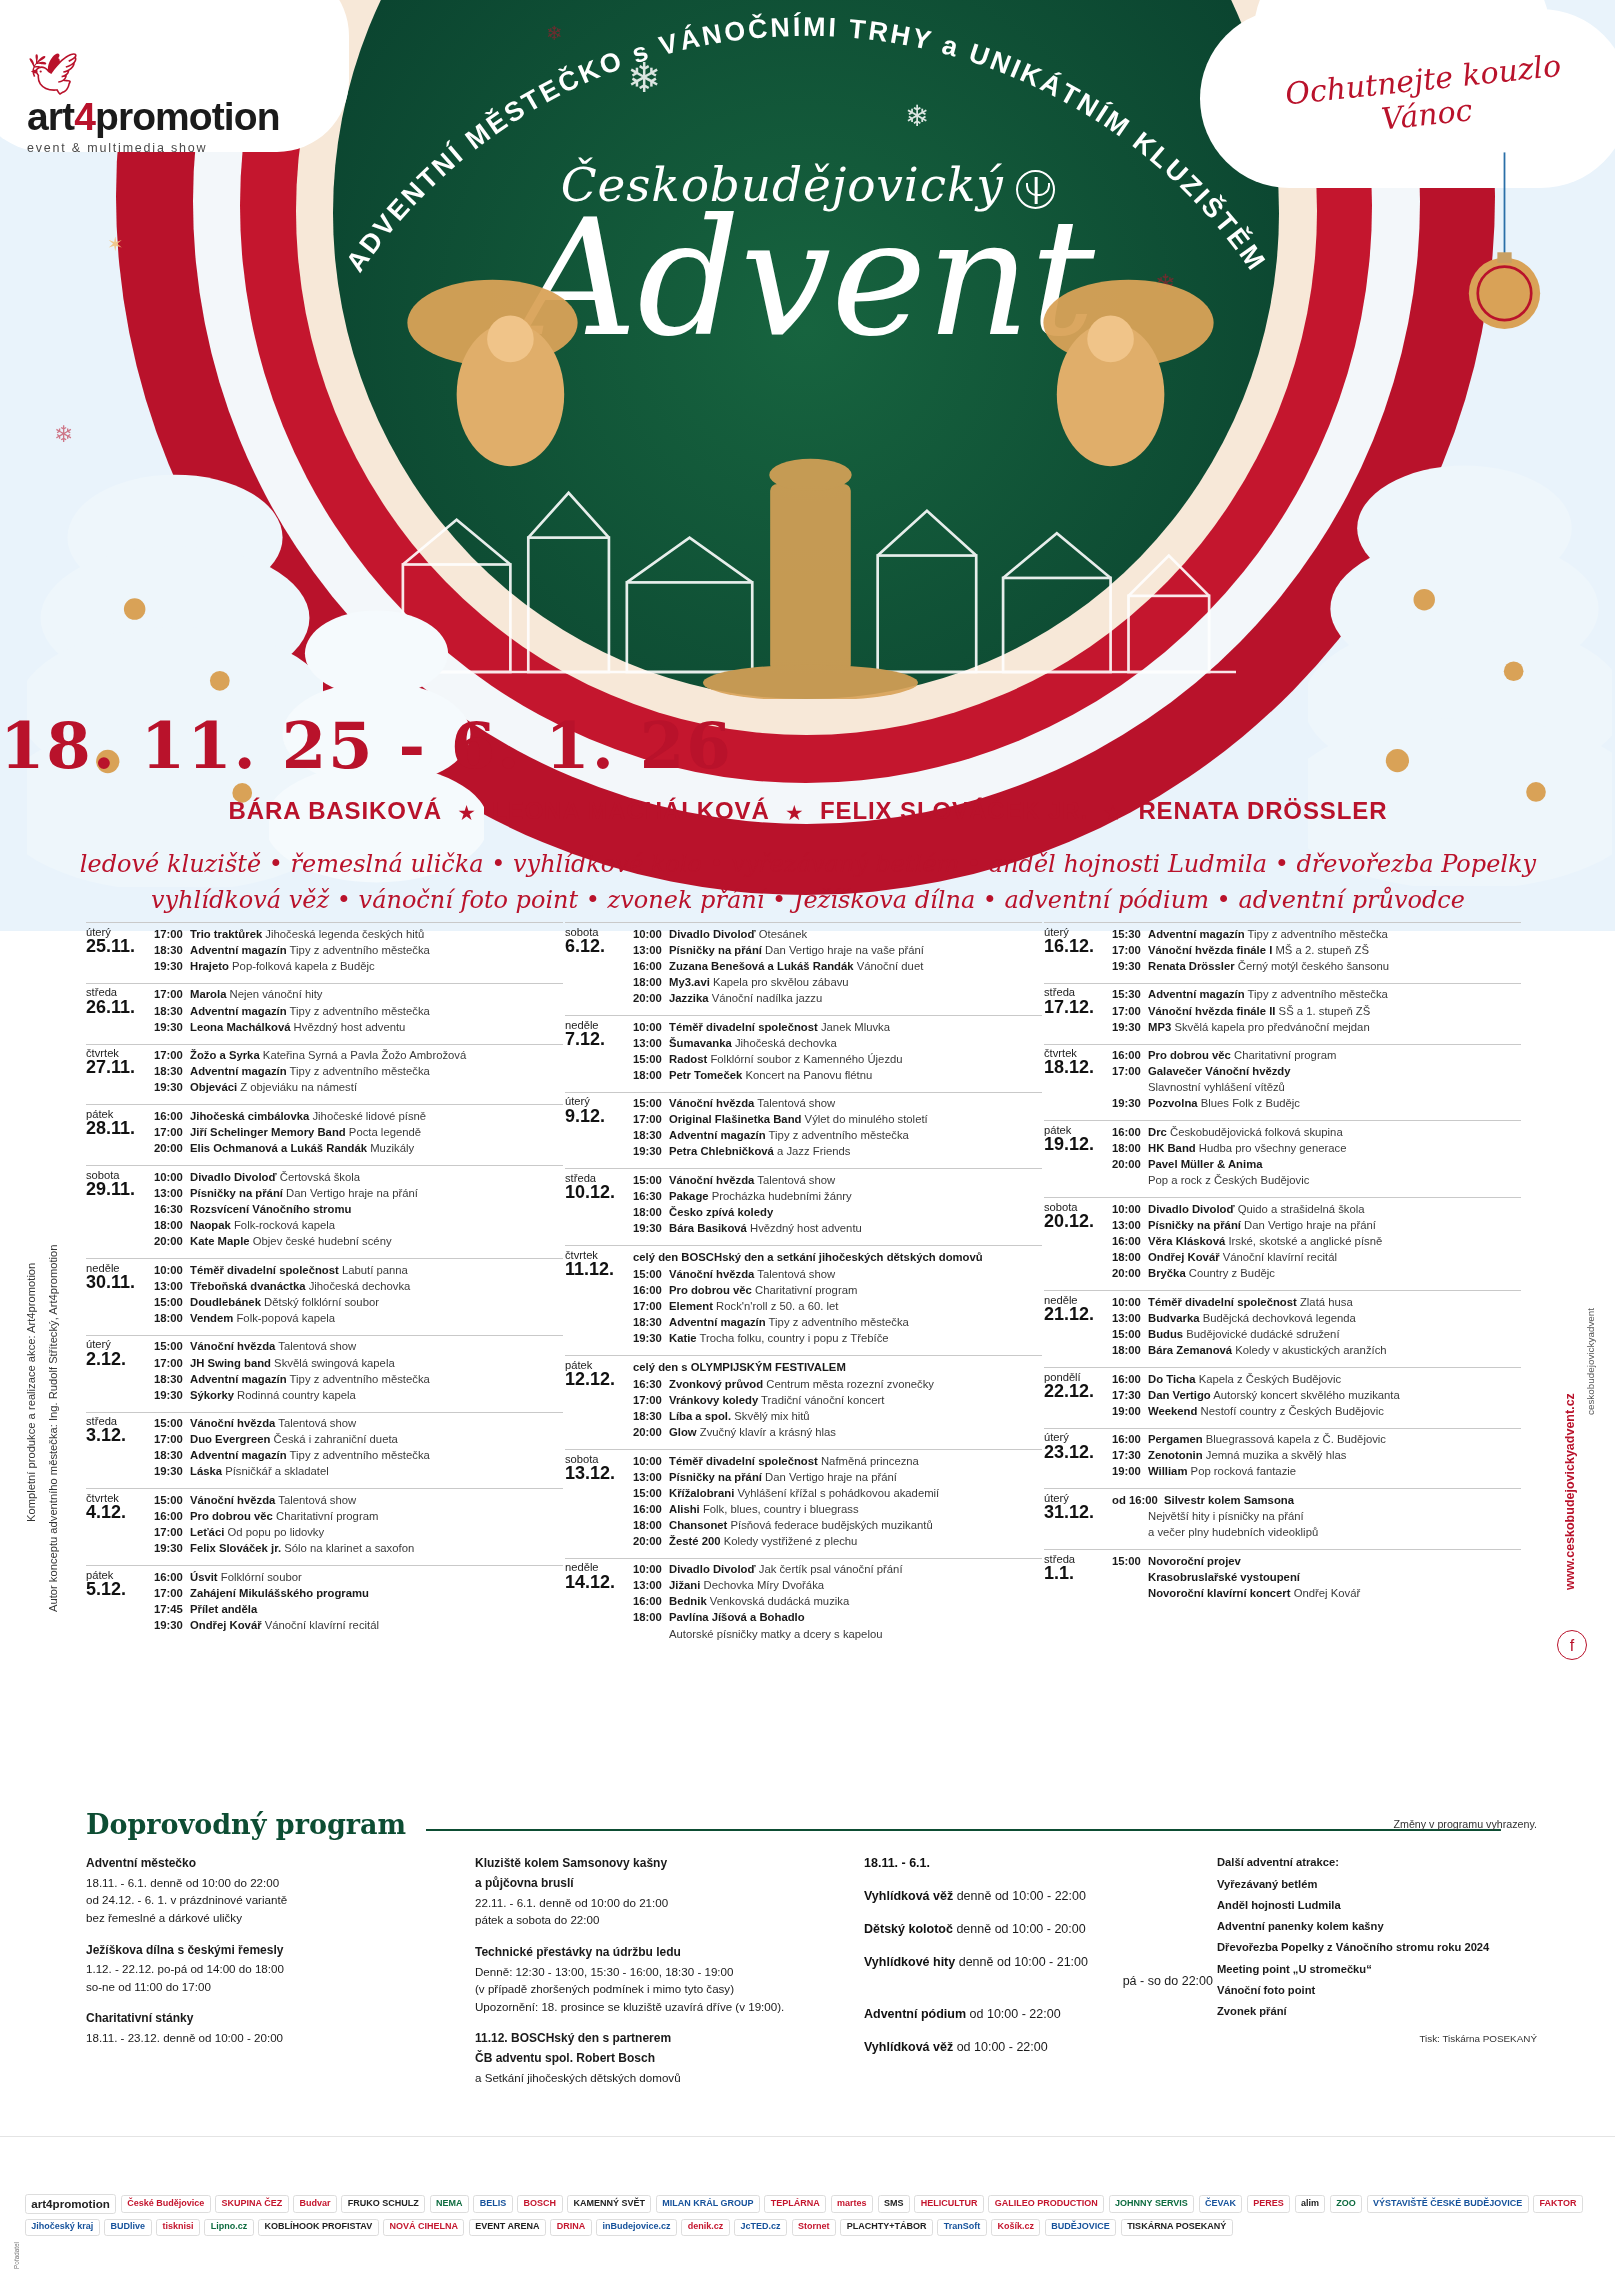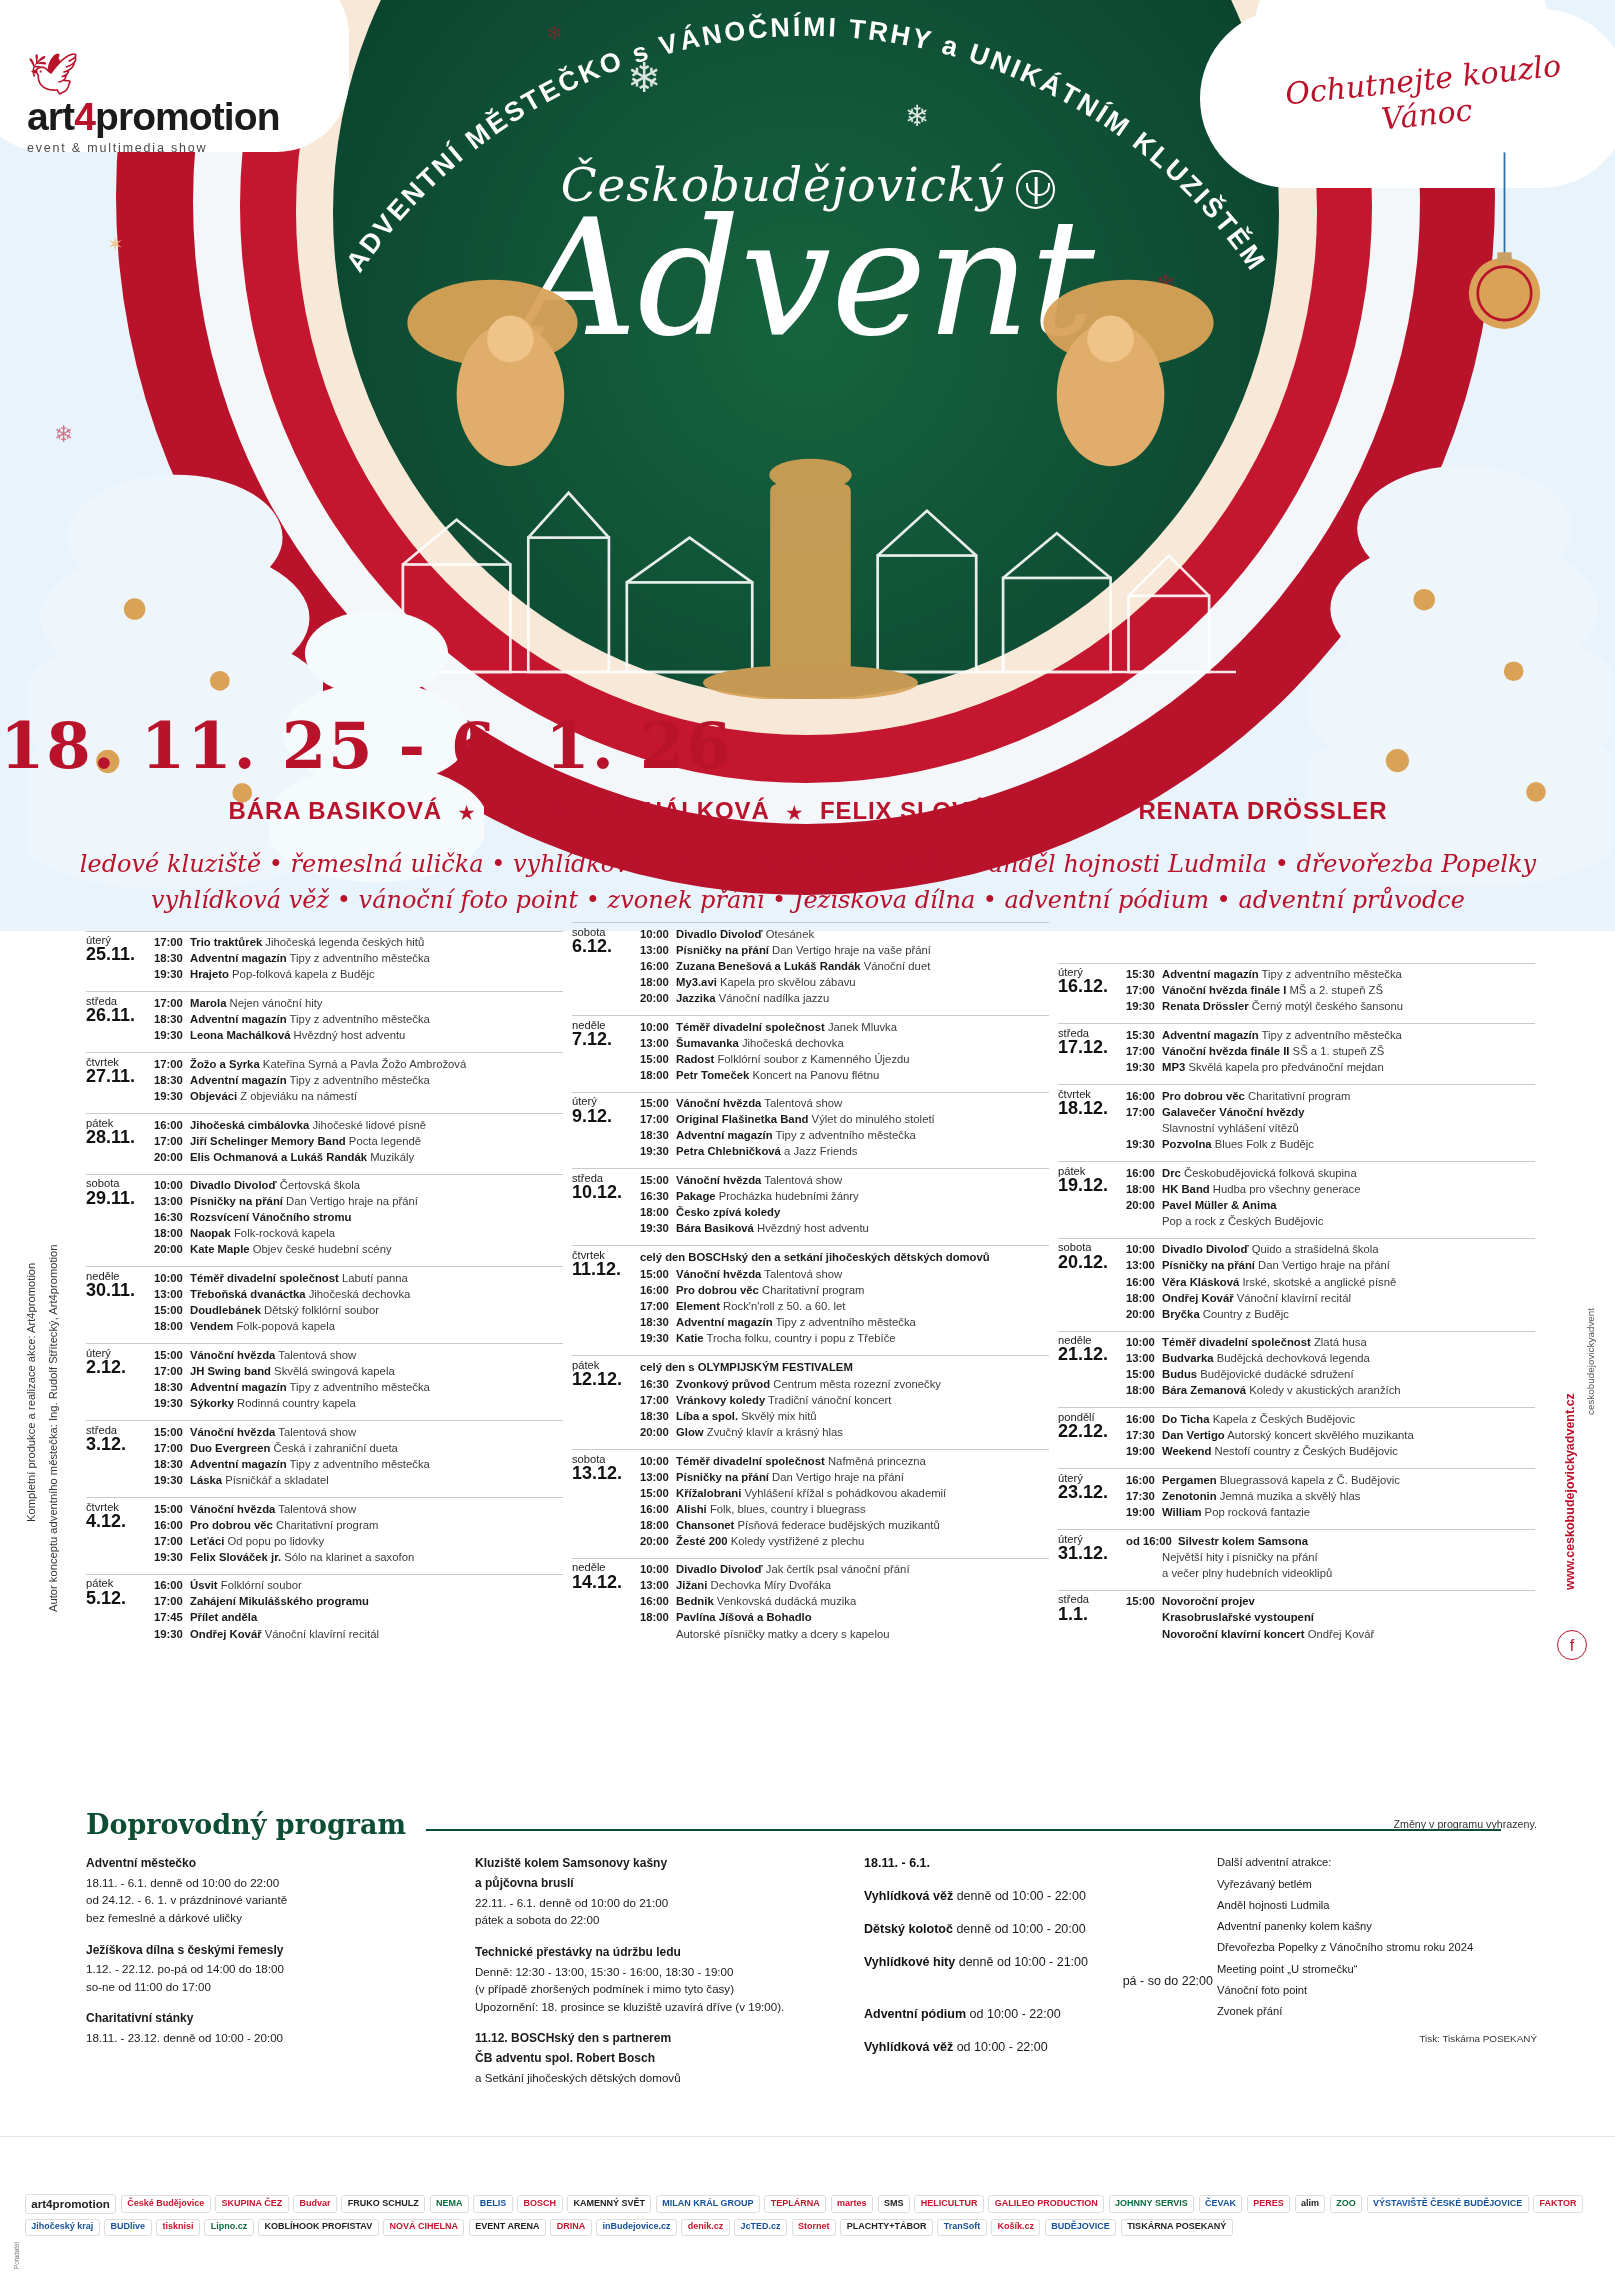--- a/index.html
+++ b/index.html
@@ -65,21 +65,21 @@
 
   .stars-line { position:absolute; left:0; top:797px; width:1616px; text-align:center;
     color:#b9122b; font-weight:bold; font-size:24px; letter-spacing:0.9px; }
   .stars-line .st { color:#b9122b; font-size:18px; padding:0 9px; }
 
   .attr-lines { position:absolute; left:0; top:846px; width:1616px; text-align:center;
     color:#b9122b; font-family:"DejaVu Serif", serif; font-style:italic; font-size:24px; line-height:1.5; }
 
   
   .program-wrap { position:absolute; left:86px; top:922px; width:1451px; height:887px; }
-  .prog-cols { display:flex; gap:9px;align-items:flex-end; }
+  .prog-cols { display:flex; gap:2px; }
   .prog-col { width:477px; }
   .day-block { display:flex; margin-bottom:9px; }
   .day-label { width:68px; flex:0 0 68px; border-top:0.9px solid #c9c9c9; padding-top:2.7px; }
   .day-label .dow { font-size:11.2px; color:#222; }
   .day-label .date { font-size:18px; font-weight:bold; color:#111; margin-top:-1.8px; }
   .events { flex:1; border-top:0.9px solid #c9c9c9; padding-top:2.7px; }
   .ev { font-size:11.3px; color:#1a1a1a; line-height:1.42; white-space:nowrap; }
   .ev .t { display:inline-block; width:36px; font-weight:bold; }
   .ev .n { font-weight:bold; }
   .ev .d { font-weight:normal; color:#3a3a3a; }
@@ -101,21 +101,21 @@
   .ac { font-size:11.6px; color:#1a1a1a; line-height:1.5; }
   .ac b { color:#111; }
   .ac1 { width:385px; }
   .ac2 { width:385px; }
   .ac3 { width:349px; }
   .ac4 { width:296px; }
   .ac h4 { margin:0 0 1.8px 0; font-size:12px; }
   .ac .grp { margin-bottom:14.3px; }
   .ac3 .row { margin-bottom:14.3px; font-size:12.5px; }
   .ac3 .row b { font-weight:bold; }
-  .ac4 .li { margin-bottom:4.5px; font-weight:normal; font-size:11.2px; }
+  .ac4 .li { margin-bottom:4.5px; font-weight:bold; font-size:11.2px; }
   .print-note { position:absolute; right:0; top:224px; font-size:9.9px; color:#333; }
 
   
   .sponsor-bar { position:absolute; left:0; bottom:0; width:1616px; height:157px; background:#fff; border-top:1.8px solid #e4e4e4; }
   .sp-inner { position:absolute; inset:0; padding:7.2px 12.5px; display:flex; align-items:center; gap:5.4px; }
   .sp-cat { font-size:6.3px; color:#777; writing-mode:vertical-rl; transform:rotate(180deg); height:107px; }
   .chip { background:#fff; border:0.9px solid #ddd; border-radius:2.7px; padding:2.7px 5.4px; font-size:9px; font-weight:bold; color:#222; white-space:nowrap; line-height:1.1; text-align:center; }
   .chip.red { color:#c4162e; }
   .chip.green { color:#0d6b3f; }
   .chip.blue { color:#16529b; }

